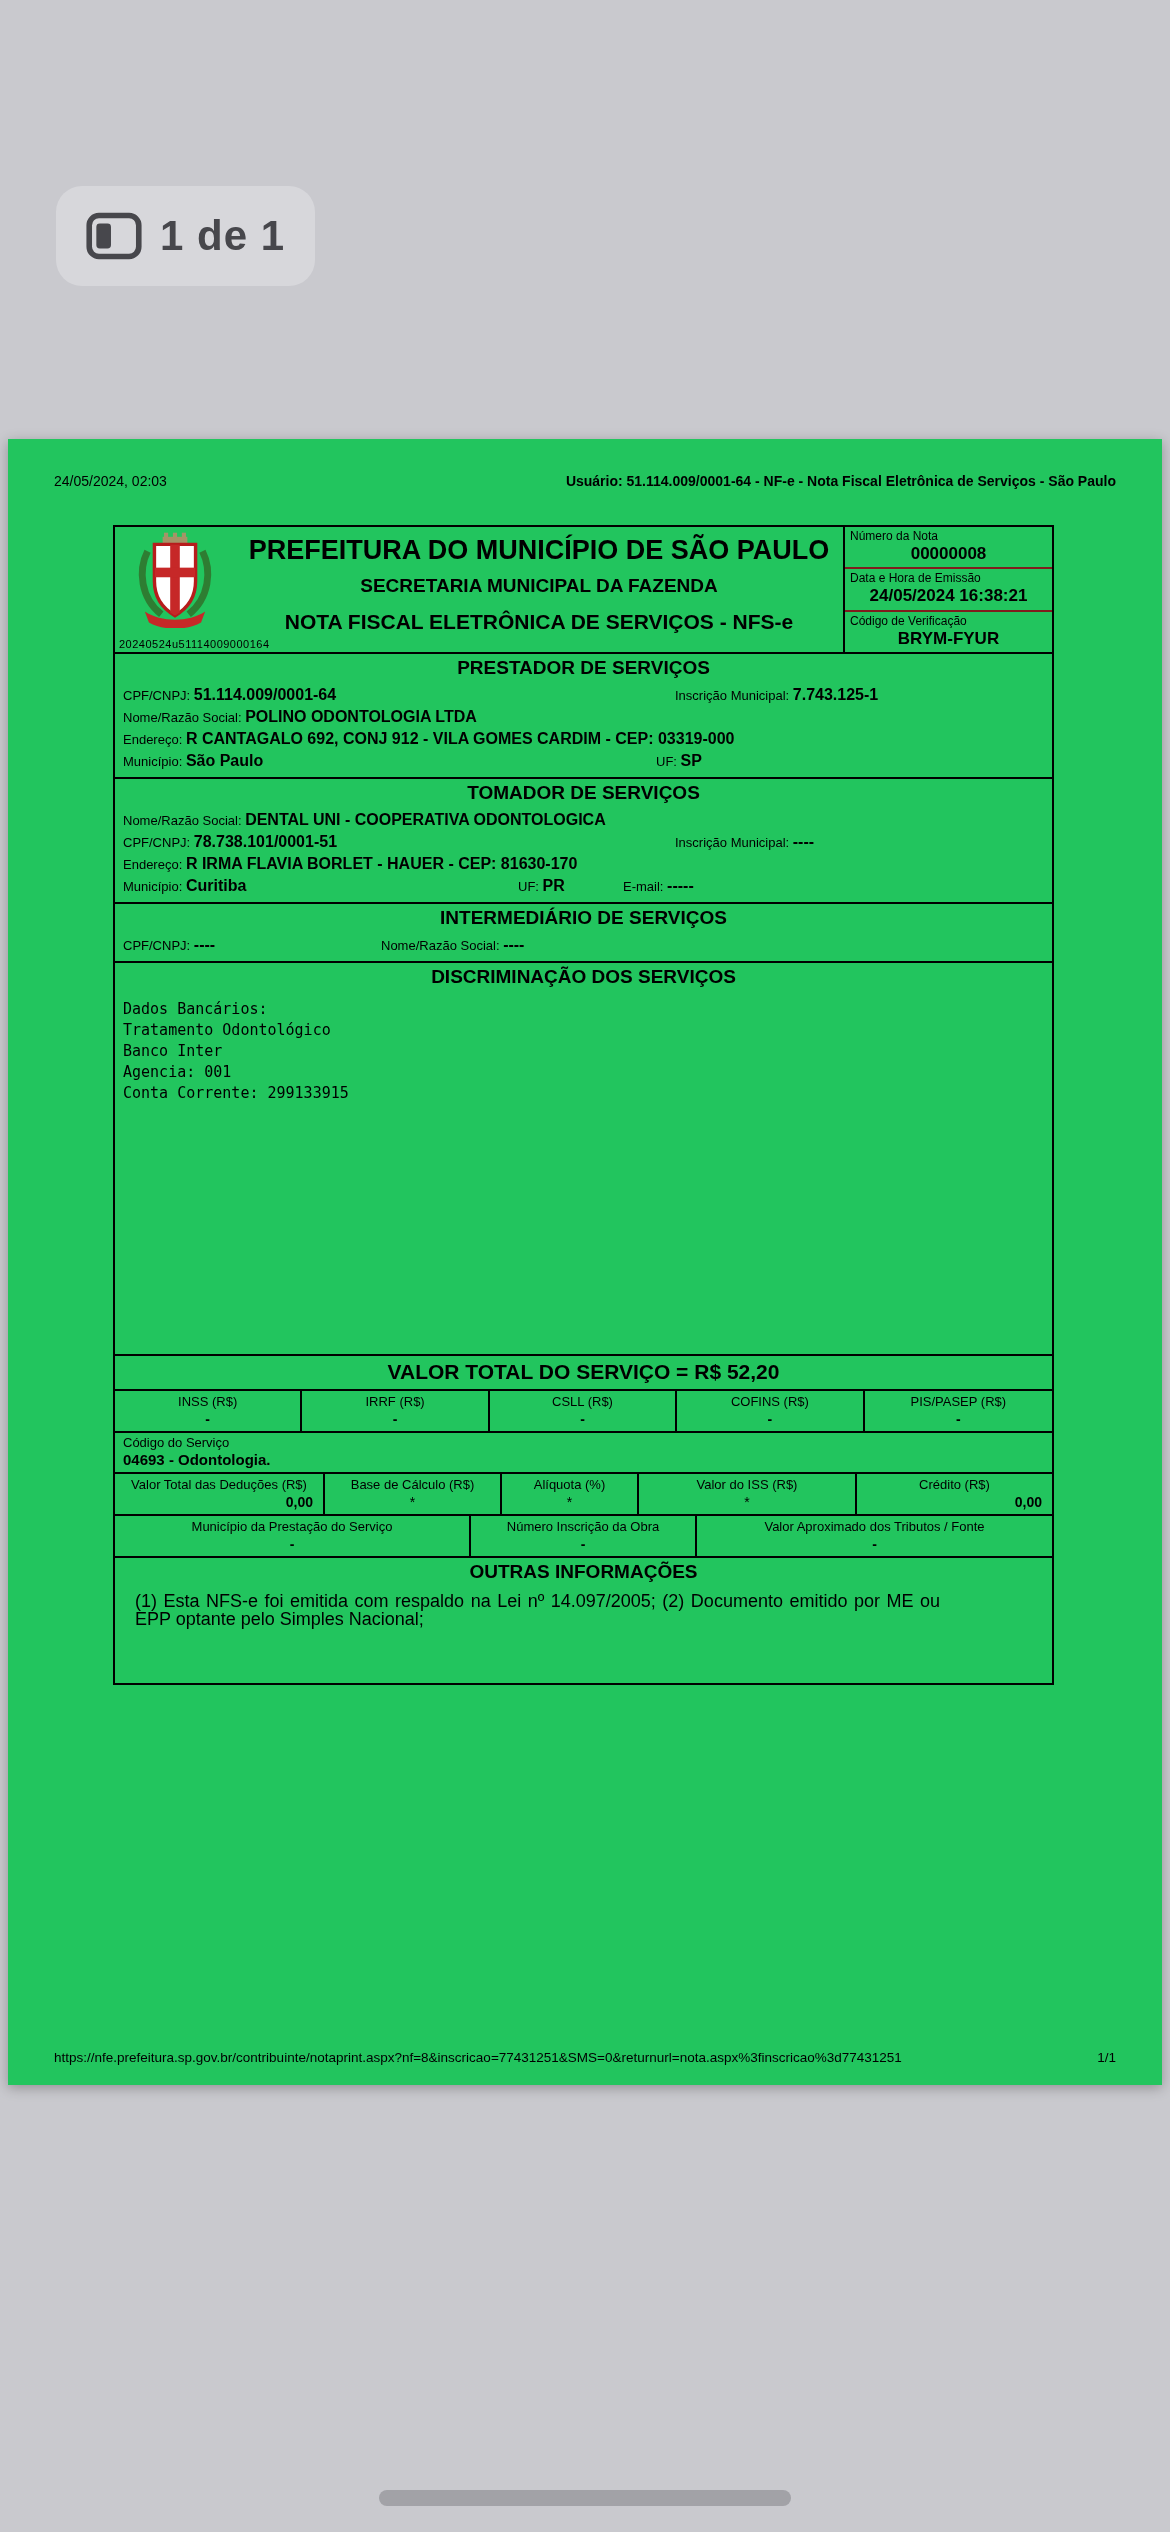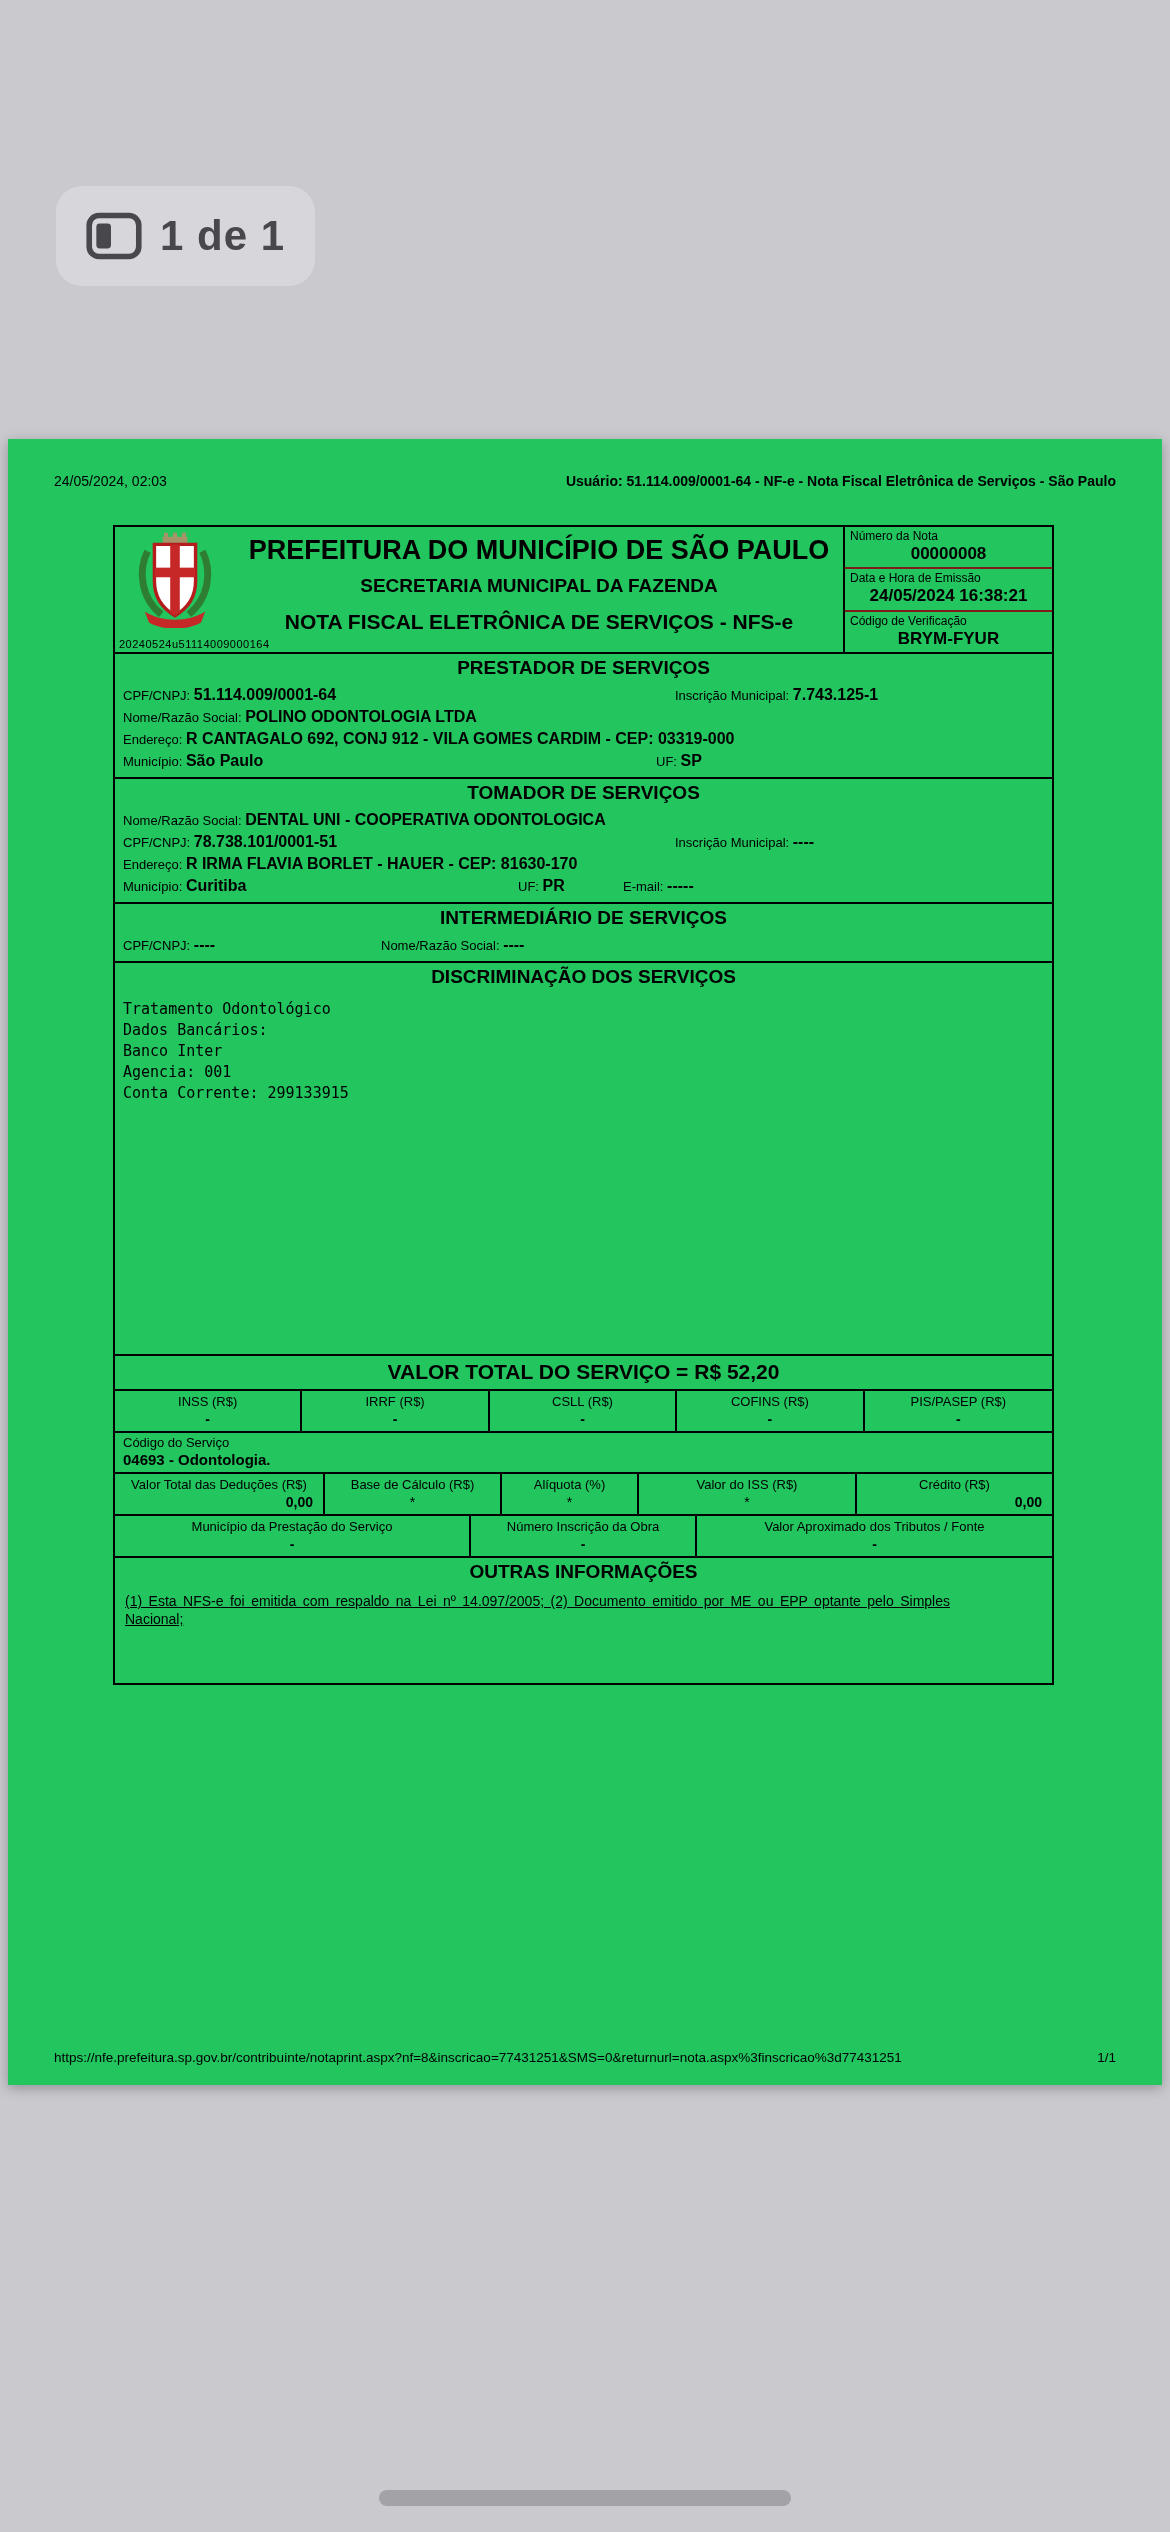--- a/index.html
+++ b/index.html
@@ -78,21 +78,21 @@
   .cell:last-child{border-right:none;}
   .th{font-size:13px;text-align:center;}
   .tv{font-size:14px;font-weight:bold;text-align:center;margin-top:2px;}
   .tv.right{text-align:right;padding-right:10px;}
   .tv.star{font-weight:normal;}
 
   .codigo{border-top:2px solid #000;padding:2px 8px 4px;}
   .codigo .lb{font-size:13px;display:block;}
   .codigo .vl{font-size:15px;font-weight:bold;display:block;margin-top:1px;}
 
-  .outras-text{font-size:14px;line-height:18px;text-align:justify;padding:6px 10px 55px;width:845px;box-sizing:border-box;text-decoration:underline;}
+  .outras-text{font-size:18px;line-height:18px;text-align:justify;padding:6px 20px 55px;width:845px;box-sizing:border-box;}
 </style>
 </head>
 <body>
 
 <div class="page-badge">
   <svg viewBox="0 0 26 22" aria-hidden="true">
     <rect x="1.5" y="1.5" width="23" height="19" rx="4.5" fill="none" stroke="#47474c" stroke-width="2.6"></rect>
     <rect x="4.8" y="5.2" width="6.8" height="11.6" rx="1.6" fill="#47474c"></rect>
   </svg>
   <span class="txt">1 de 1</span>
@@ -218,22 +218,22 @@
         <b>----</b>
         <span class="abs i-nome">
           <span>Nome/Razão Social:</span>
           <b>----</b>
         </span>
       </div>
     </div>
 
     <div class="sec-title">DISCRIMINAÇÃO DOS SERVIÇOS</div>
     <div class="disc-body">
+      <div>Dados Bancários:</div>
       <div>Tratamento Odontológico</div>
-      <div>Dados Bancários:</div>
       <div>Banco Inter</div>
       <div>Agencia: 001</div>
       <div>Conta Corrente: 299133915</div>
     </div>
 
     <div class="valor-row">VALOR TOTAL DO SERVIÇO = R$ 52,20</div>
 
     <div class="grid tax">
       <div class="cell">
         <div class="th">INSS (R$)</div>

